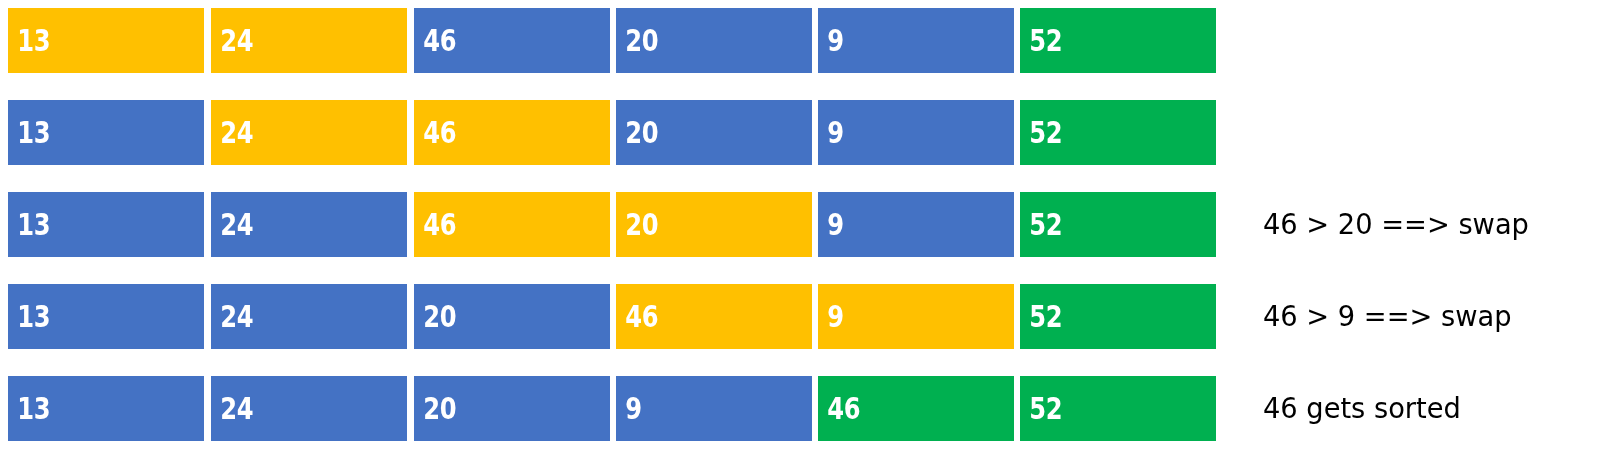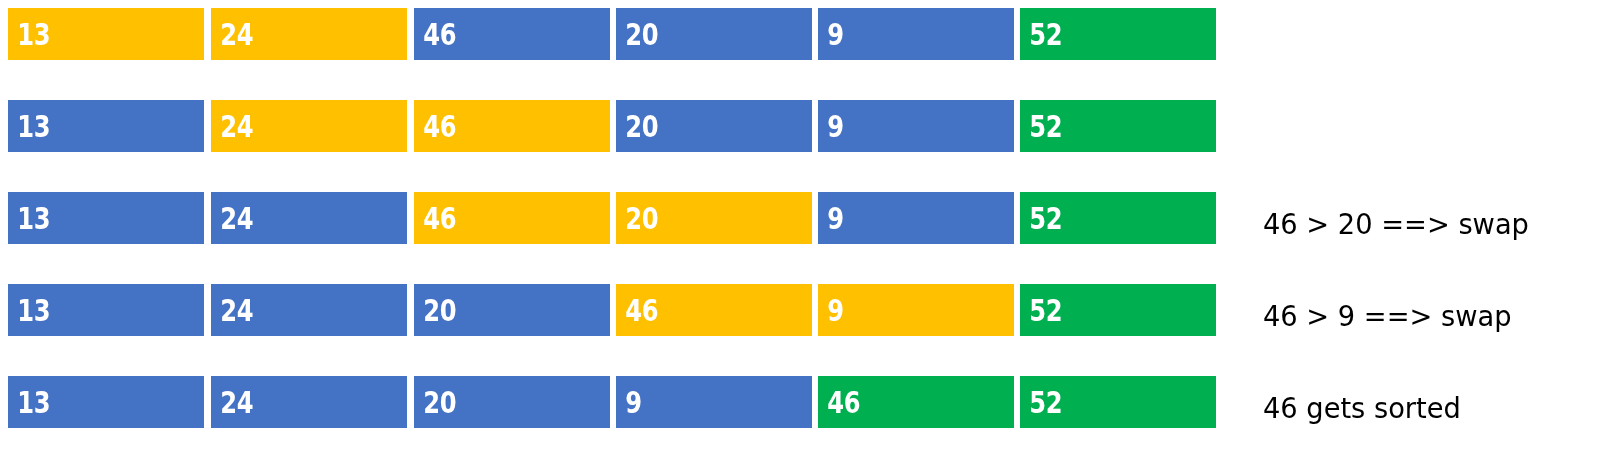--- a/index.html
+++ b/index.html
@@ -24,21 +24,21 @@
   .sort-row {
     position: absolute;
     left: 8px;
     height: 65px;
     width: 1212px;
   }
 
   .cell {
     position: absolute;
     top: 0;
-    height: 52px;
+    height: 65px;
     box-sizing: border-box;
     display: flex;
     align-items: center;
   }
 
   .cell-label {
     color: #ffffff;
     font-family: "DejaVu Sans", sans-serif;
     font-weight: bold;
     font-size: 31px;

